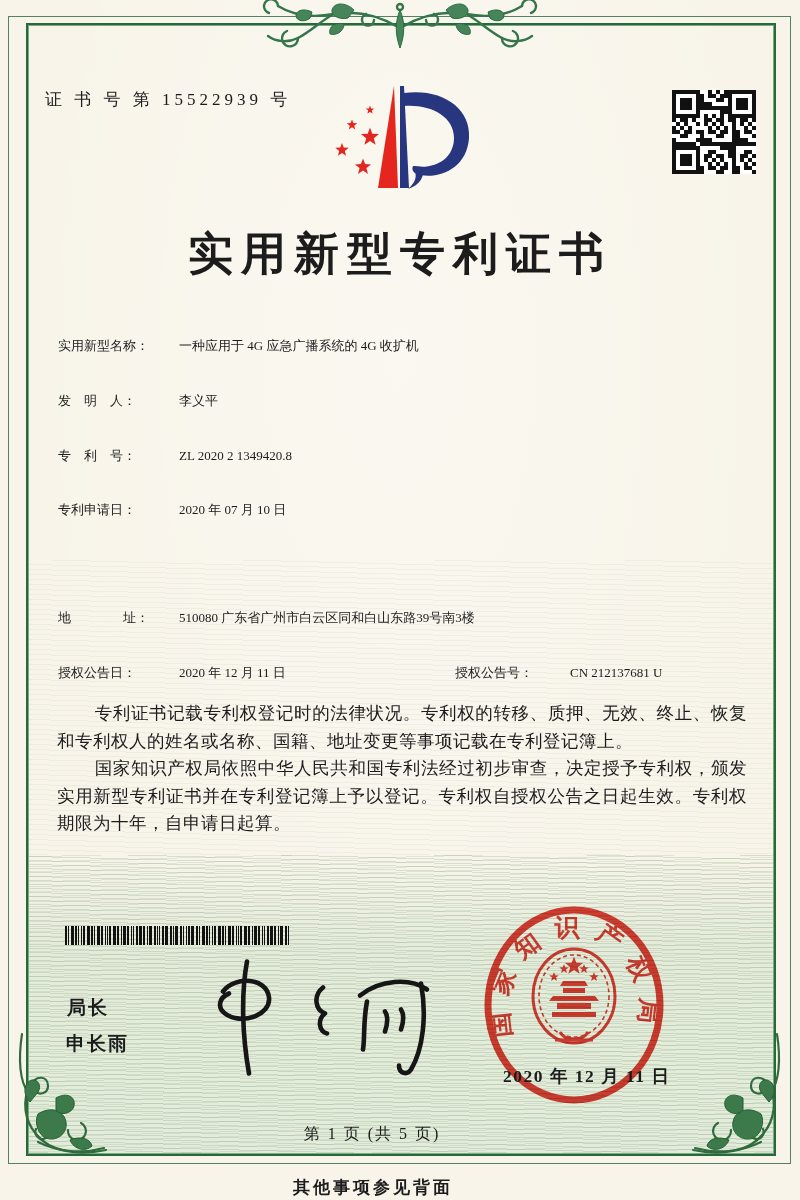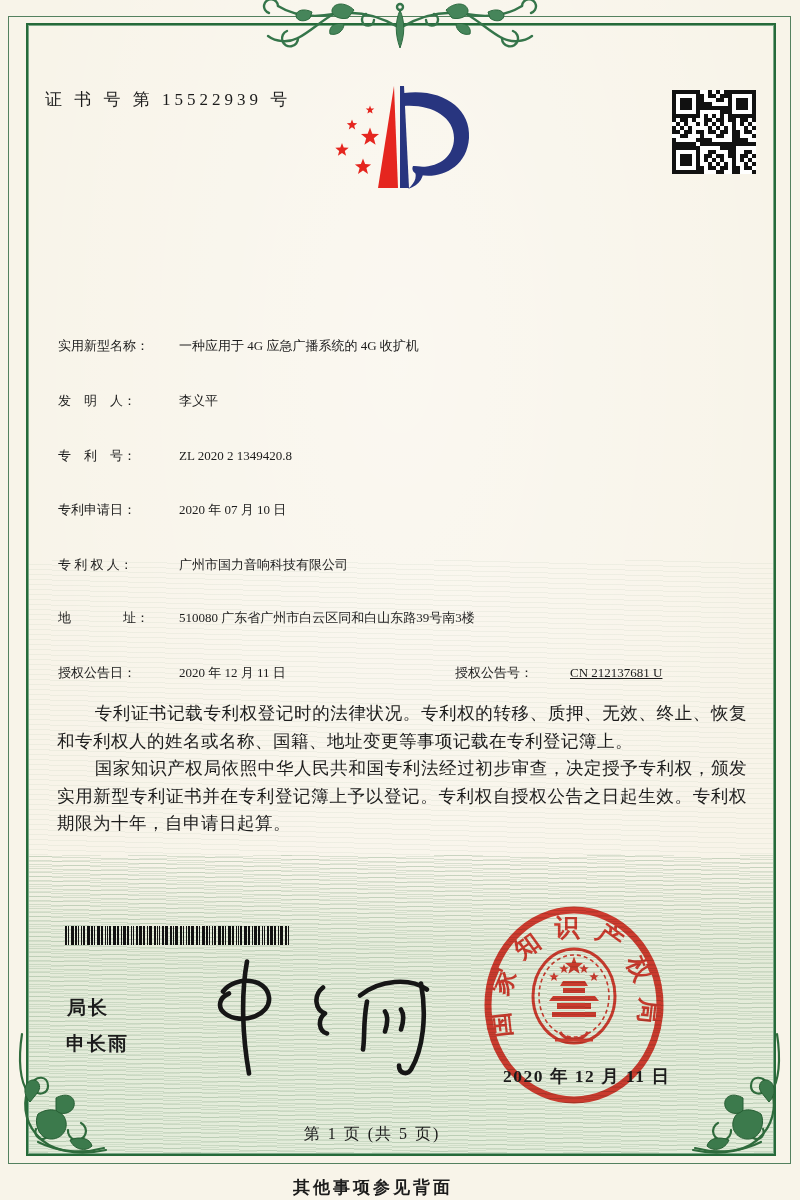--- a/index.html
+++ b/index.html
@@ -34,21 +34,21 @@
   .logo{position:absolute; left:330px; top:80px; width:145px; height:115px;}
   .qr{position:absolute; left:672px; top:90px; width:84px; height:84px; background:#fff;
       display:grid; grid-template-columns:repeat(21,1fr); grid-template-rows:repeat(21,1fr);}
   .qr b{background:#111;}
   .title{position:absolute; left:0; top:224px; width:100%; text-align:center;
     font-size:45px; font-weight:700; letter-spacing:8px; white-space:nowrap;}
   
   .row{position:absolute; left:58px; font-size:13px; white-space:nowrap; line-height:24px;}
   .row .lbl{display:inline-block; width:121px;}
   .row2-lbl{position:absolute; left:397px; top:0; }
-  .row2-val{position:absolute; left:512px; top:0;text-decoration:underline; }
+  .row2-val{position:absolute; left:512px; top:0; }
   
   .paras{position:absolute; left:57px; top:700px; width:690px; font-size:17.5px;
     line-height:27.5px; text-align:justify; letter-spacing:.5px;}
   .paras p{margin:0; text-indent:2.15em;}
   
   .barcode{position:absolute; left:65px; top:926px; width:228px; height:19px;
     display:flex; align-items:stretch; background:transparent;}
   .barcode i{display:block; height:100%;}
   .director-label{position:absolute; left:67px; top:995px; font-family:"Liberation Sans","DejaVu Sans",sans-serif;
     font-weight:600; font-size:19px; letter-spacing:2px;}
@@ -575,35 +575,33 @@
       <span></span>
       <span></span>
       <b></b>
       <b></b>
       <span></span>
       <span></span>
       <span></span>
       <b></b>
     </div>
 
+  <div class="title">实用新型专利证书</div>
 
   <div class="row" style="top:334px">
     <span class="lbl">实用新型名称：</span><span>一种应用于 4G 应急广播系统的 4G 收扩机</span>
   </div>
   <div class="row" style="top:389px">
     <span class="lbl">发　明　人：</span><span>李义平</span>
   </div>
   <div class="row" style="top:444px">
     <span class="lbl">专　利　号：</span><span>ZL 2020 2 1349420.8</span>
   </div>
   <div class="row" style="top:498px">
     <span class="lbl">专利申请日：</span><span>2020 年 07 月 10 日</span>
-  </div>
-  <div class="row" style="top:553px">
-    <span class="lbl">专 利 权 人：</span><span>广州市国力音响科技有限公司</span>
   </div>
   <div class="row" style="top:606px">
     <span class="lbl">地　　　　址：</span><span>510080  广东省广州市白云区同和白山东路39号南3楼</span>
   </div>
   <div class="row" style="top:661px; right:0;">
     <span class="lbl">授权公告日：</span><span>2020 年 12 月 11 日</span>
     <span class="row2-lbl">授权公告号：</span>
     <span class="row2-val">CN 212137681 U</span>
   </div>
 

